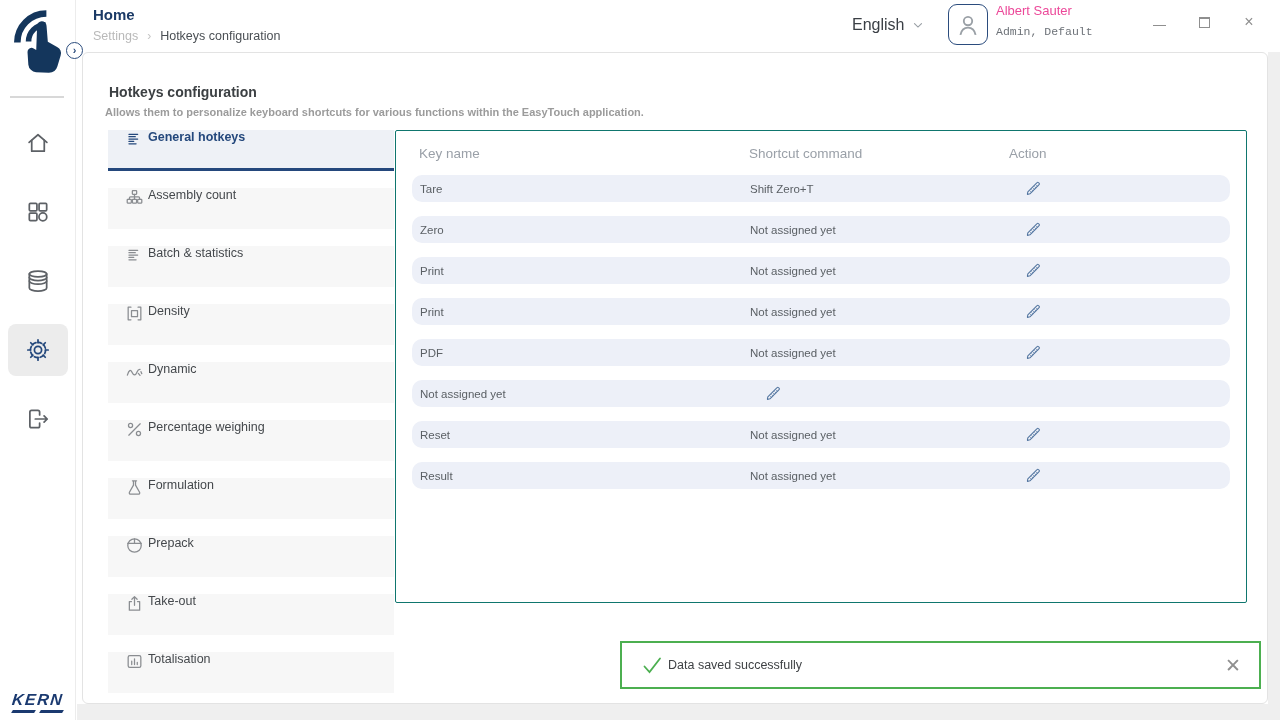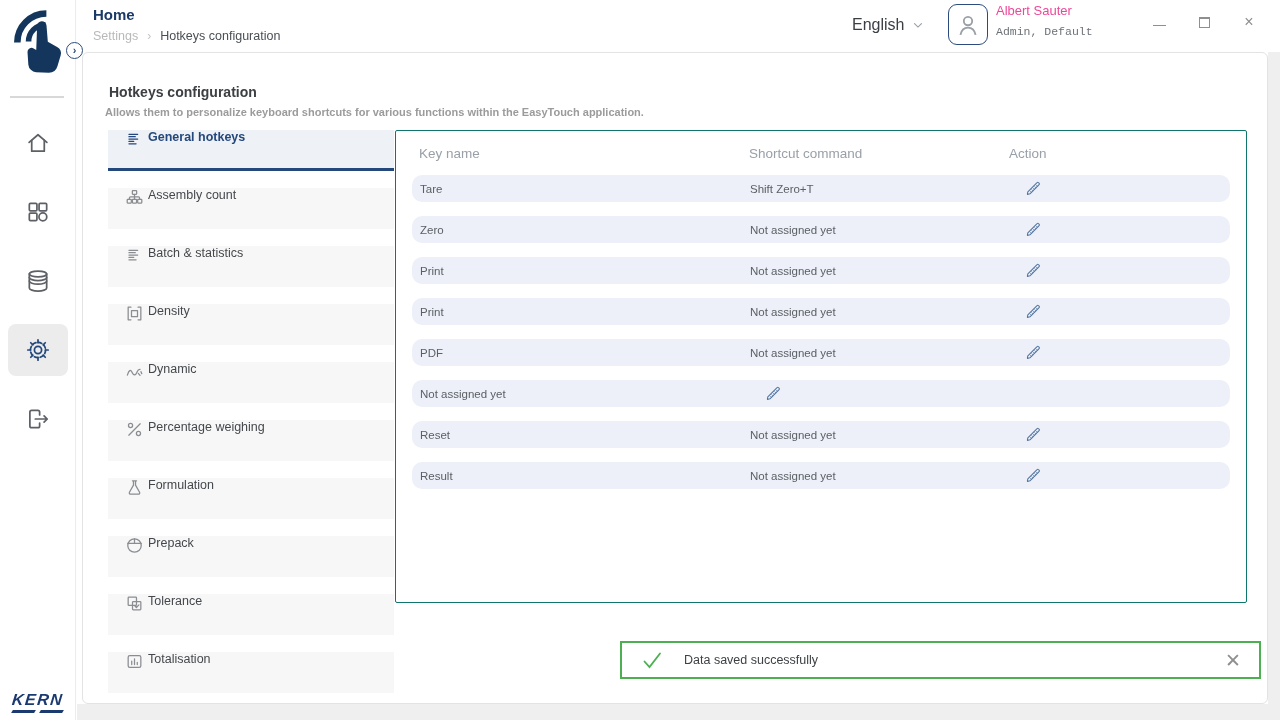--- a/index.html
+++ b/index.html
@@ -55,21 +55,21 @@
 
   
   .panel { position:absolute; left:312px; top:77px; width:852px; height:473px; border:1px solid #0f766e; border-radius:2px; background:#fff; }
   .panel-head { display:grid; grid-template-columns:330px 260px 1fr; align-items:center; height:44px; padding-left:23px; color:#9aa0a8; font-size:13.5px; }
   .rows { padding:0 16px; }
   .t-row { display:grid; grid-template-columns:330px 260px 1fr; align-items:center; height:27px; margin-bottom:14px; padding-left:8px; background:#edf0f8; border-radius:10px; font-size:11.5px; color:#5b6065; }
   .edit-btn { width:22px; height:22px; background:none; border:none; cursor:pointer; padding:0; margin-left:14px; }
   .edit-btn svg { width:18px; height:18px; }
 
   
-  .toast { position:absolute; left:620px; top:641px; width:641px; height:38px; background:#fff; border:2px solid #4caf50; z-index:30; display:flex; align-items:center; padding:0 18px; gap:20px; }
+  .toast { position:absolute; left:620px; top:641px; width:641px; height:48px; background:#fff; border:2px solid #4caf50; z-index:30; display:flex; align-items:center; padding:0 18px; gap:4px; }
   .toast-check svg { width:24px; height:24px; }
   .toast-msg { font-size:12.5px; color:#3f4245; }
   .toast-close { margin-left:auto; background:none; border:none; font-size:19px; color:#8f8f8f; cursor:pointer; line-height:1; }
 
   
   .kern { position:absolute; left:12px; top:691px; width:56px; }
   .kern-text { font-size:16px; font-weight:bold; font-style:italic; letter-spacing:1.5px; color:#1b3a70; transform:skewX(-6deg); }
   .kern-bars { display:flex; gap:5px; margin-top:1px; transform:skewX(-30deg); }
   .kern-bars i { display:block; width:23px; height:3px; background:#1b3a70; }
 </style>
@@ -242,26 +242,25 @@
           <svg viewBox="0 0 24 24" fill="none" stroke="currentColor" stroke-width="1.6" stroke-linecap="round" stroke-linejoin="round">
             <circle cx="12" cy="12" r="8.5"></circle>
             <path d="M3.6 9.4h16.8M12 3.5v5.9"></path>
           </svg>
         </span>
         <span>Prepack</span>
       </div>
       <div class="menu-item">
         <span class="mi-icon">
           <svg viewBox="0 0 24 24" fill="none" stroke="currentColor" stroke-width="1.6" stroke-linecap="round" stroke-linejoin="round">
-            <rect x="4" y="4" width="10.5" height="10.5" rx="1"></rect>
-            <rect x="9.5" y="9.5" width="10.5" height="10.5" rx="1"></rect>
-            <path d="M12.6 15.2l1.8 1.8 3.2-3.2"></path>
-          </svg>
-        </span>
-        <span>Tolerance</span>
+            <path d="M8.2 9.6H5.5v10.9h13V9.6h-2.7"></path>
+            <path d="M12 14.2V3.4M8.7 6.6L12 3.3l3.3 3.3"></path>
+          </svg>
+        </span>
+        <span>Take-out</span>
       </div>
       <div class="menu-item">
         <span class="mi-icon">
           <svg viewBox="0 0 24 24" fill="none" stroke="currentColor" stroke-width="1.6" stroke-linecap="round" stroke-linejoin="round">
             <rect x="4" y="4.5" width="16" height="15" rx="2"></rect>
             <path d="M8.5 15.8v-4.2M12 15.8V8.6M15.5 15.8v-2.7"></path>
           </svg>
         </span>
         <span>Totalisation</span>
       </div>

